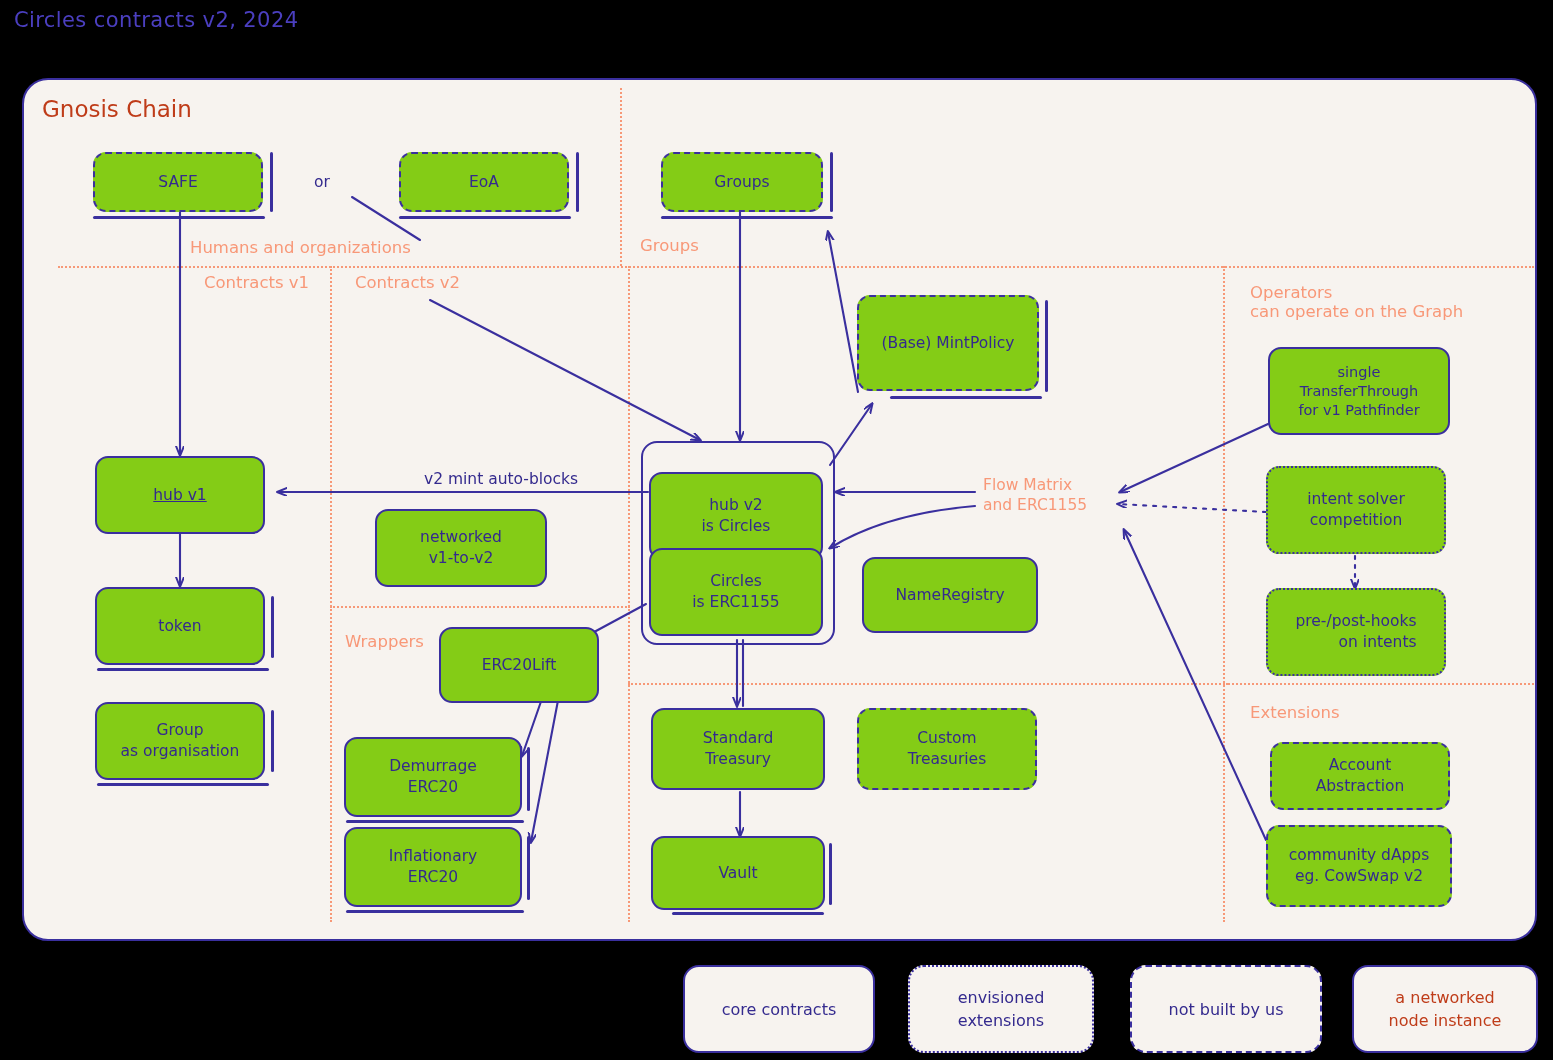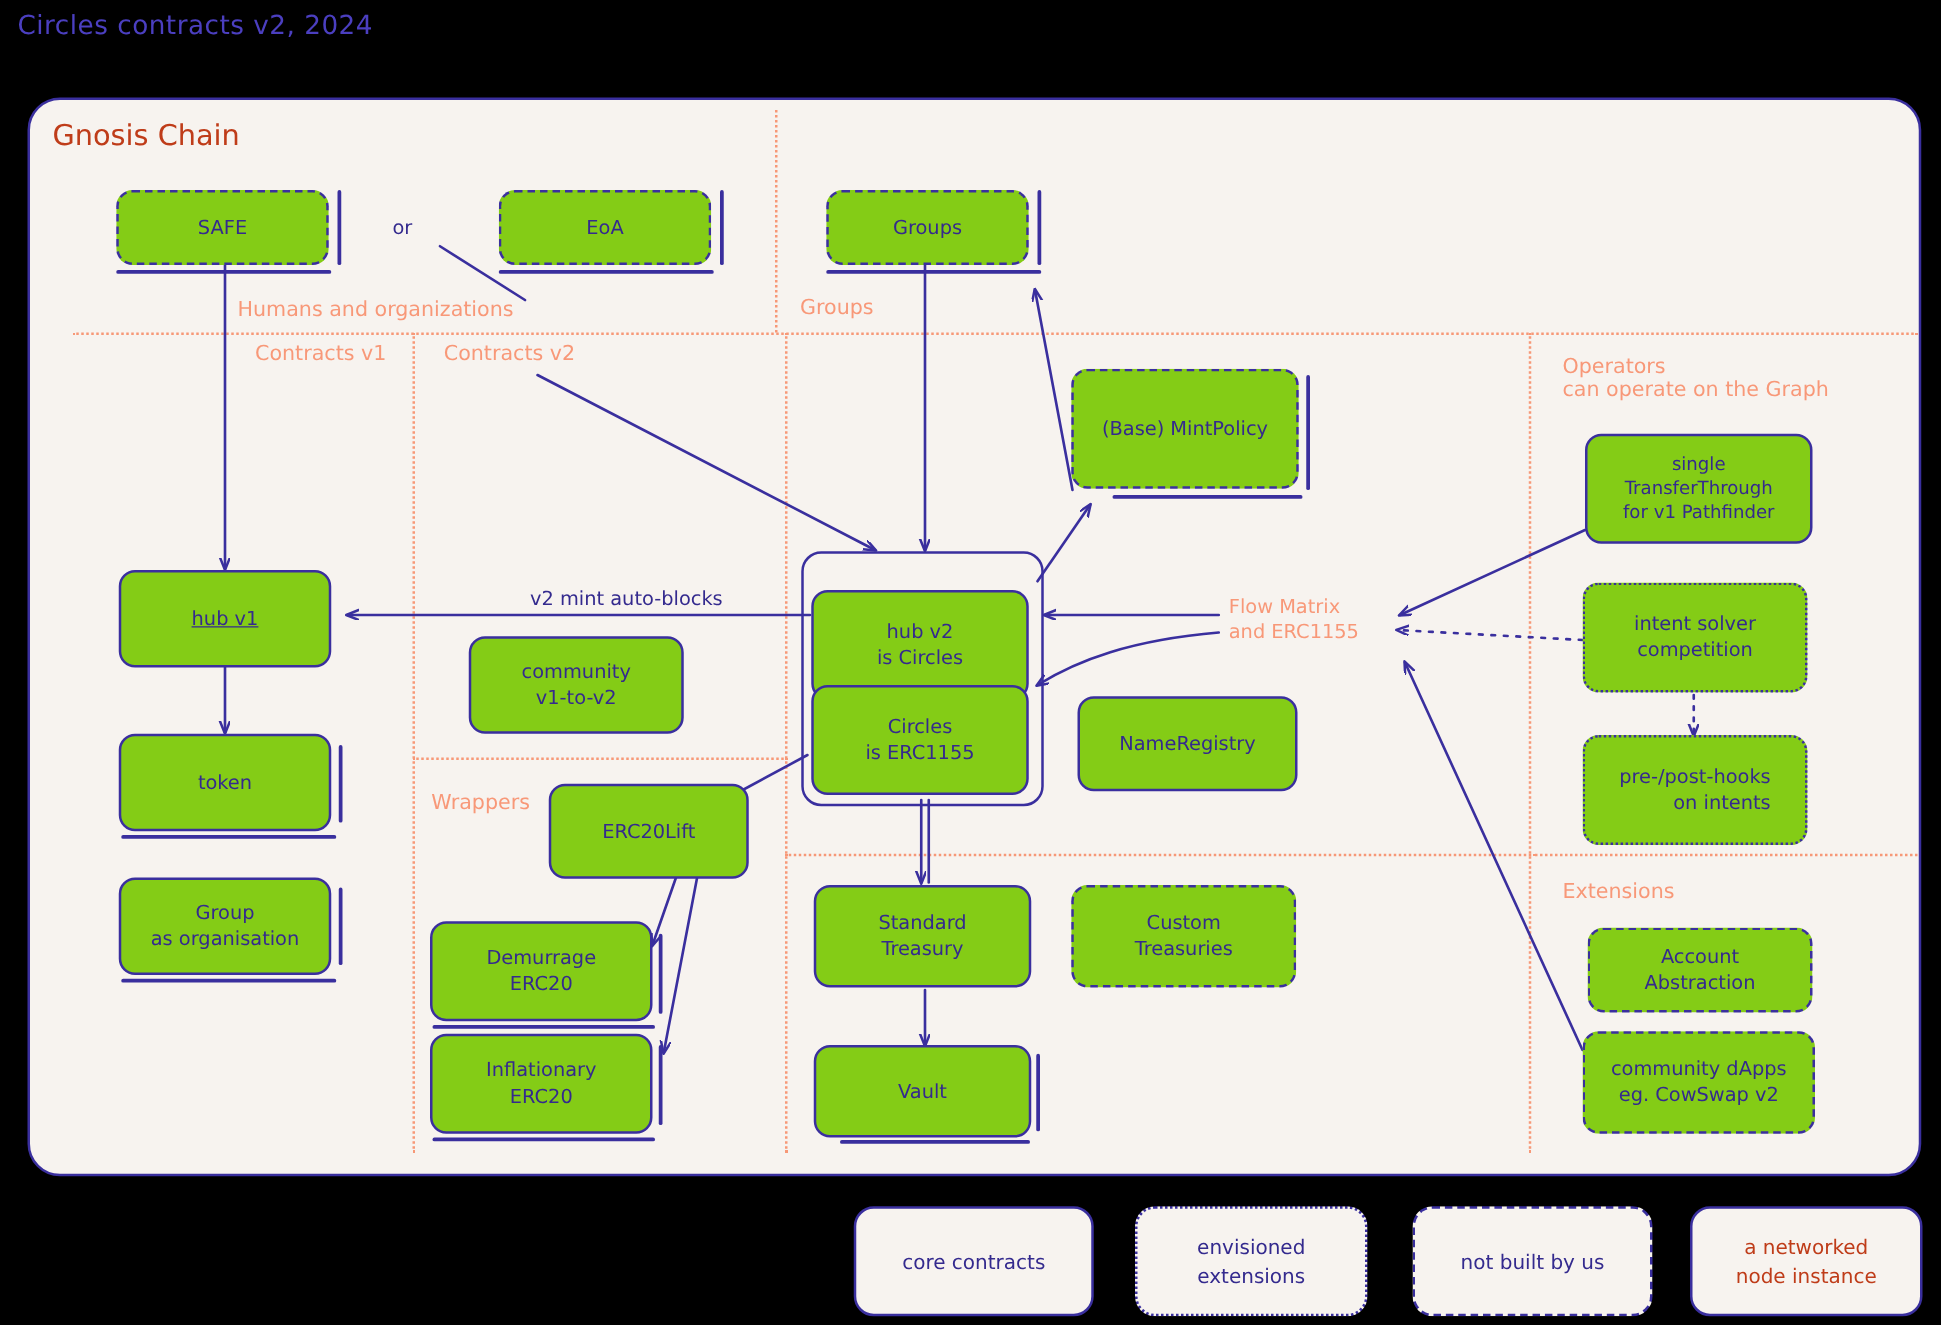--- a/index.html
+++ b/index.html
@@ -158,21 +158,21 @@
   <div class="node" style="left:95px;top:456px;width:170px;height:78px;text-decoration:underline;">hub v1</div>
   <div class="node" style="left:95px;top:587px;width:170px;height:78px;">token</div>
   <div class="bar-r" style="left:271px;top:596px;height:62px;"></div>
   <div class="bar-b" style="left:97px;top:668px;width:172px;"></div>
 
   <div class="node" style="left:95px;top:702px;width:170px;height:78px;">Group
 as organisation</div>
   <div class="bar-r" style="left:271px;top:710px;height:62px;"></div>
   <div class="bar-b" style="left:97px;top:783px;width:172px;"></div>
 
-  <div class="node" style="left:375px;top:509px;width:172px;height:78px;">community
+  <div class="node" style="left:375px;top:509px;width:172px;height:78px;">networked
 v1-to-v2</div>
 
   <div class="elabel" style="left:424px;top:470px;">v2 mint auto-blocks</div>
 
   <div class="groupbox" style="left:641px;top:441px;width:190px;height:200px;"></div>
   <div class="node" style="left:649px;top:450px;width:174px;height:88px;margin-top:22px;">hub v2
 is Circles</div>
   <div class="node" style="left:649px;top:548px;width:174px;height:88px;">Circles
 is ERC1155</div>
 

